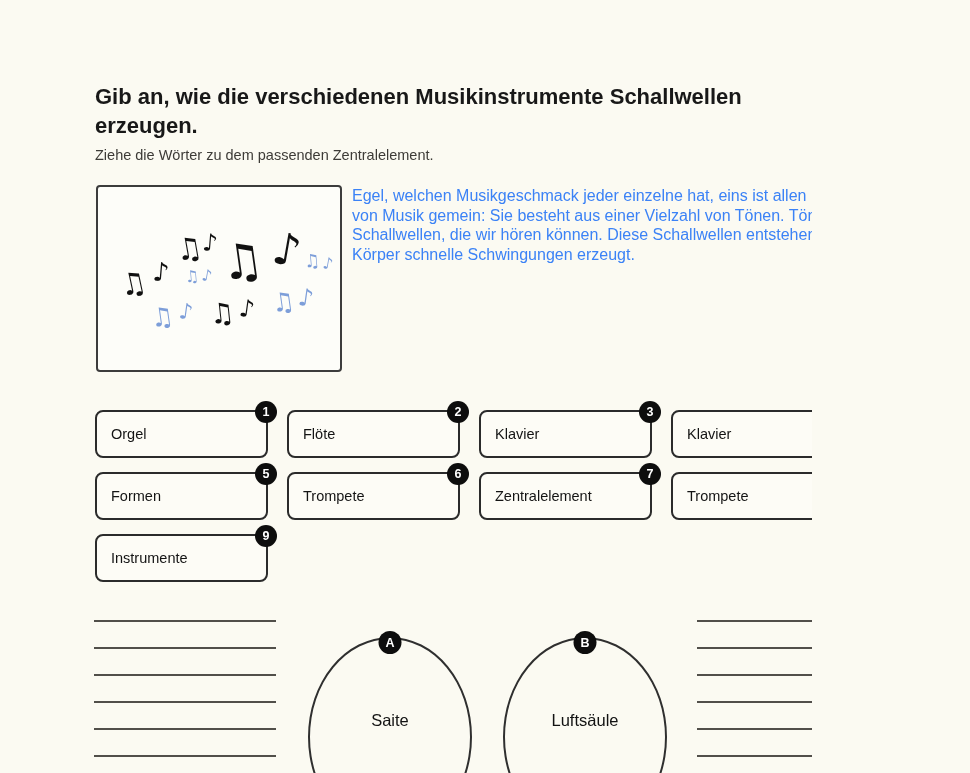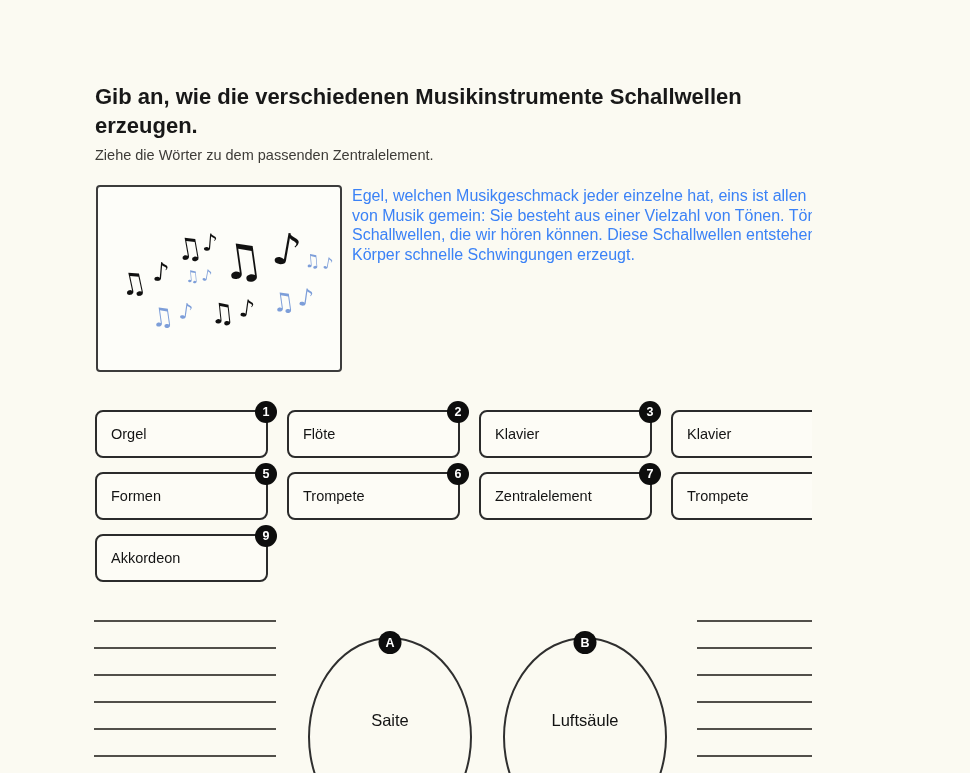--- a/index.html
+++ b/index.html
@@ -202,21 +202,21 @@
     <div class="word-card">
       <span class="num-badge">7</span>
       <span>Zentralelement</span>
     </div>
     <div class="word-card">
       <span class="num-badge">8</span>
       <span>Trompete</span>
     </div>
     <div class="word-card">
       <span class="num-badge">9</span>
-      <span>Akkordeon</span>
+      <span>Instrumente</span>
     </div>
   </div>
 
   <div class="rules left">
     <div class="rule"></div>
     <div class="rule"></div>
     <div class="rule"></div>
     <div class="rule"></div>
     <div class="rule"></div>
     <div class="rule"></div>

